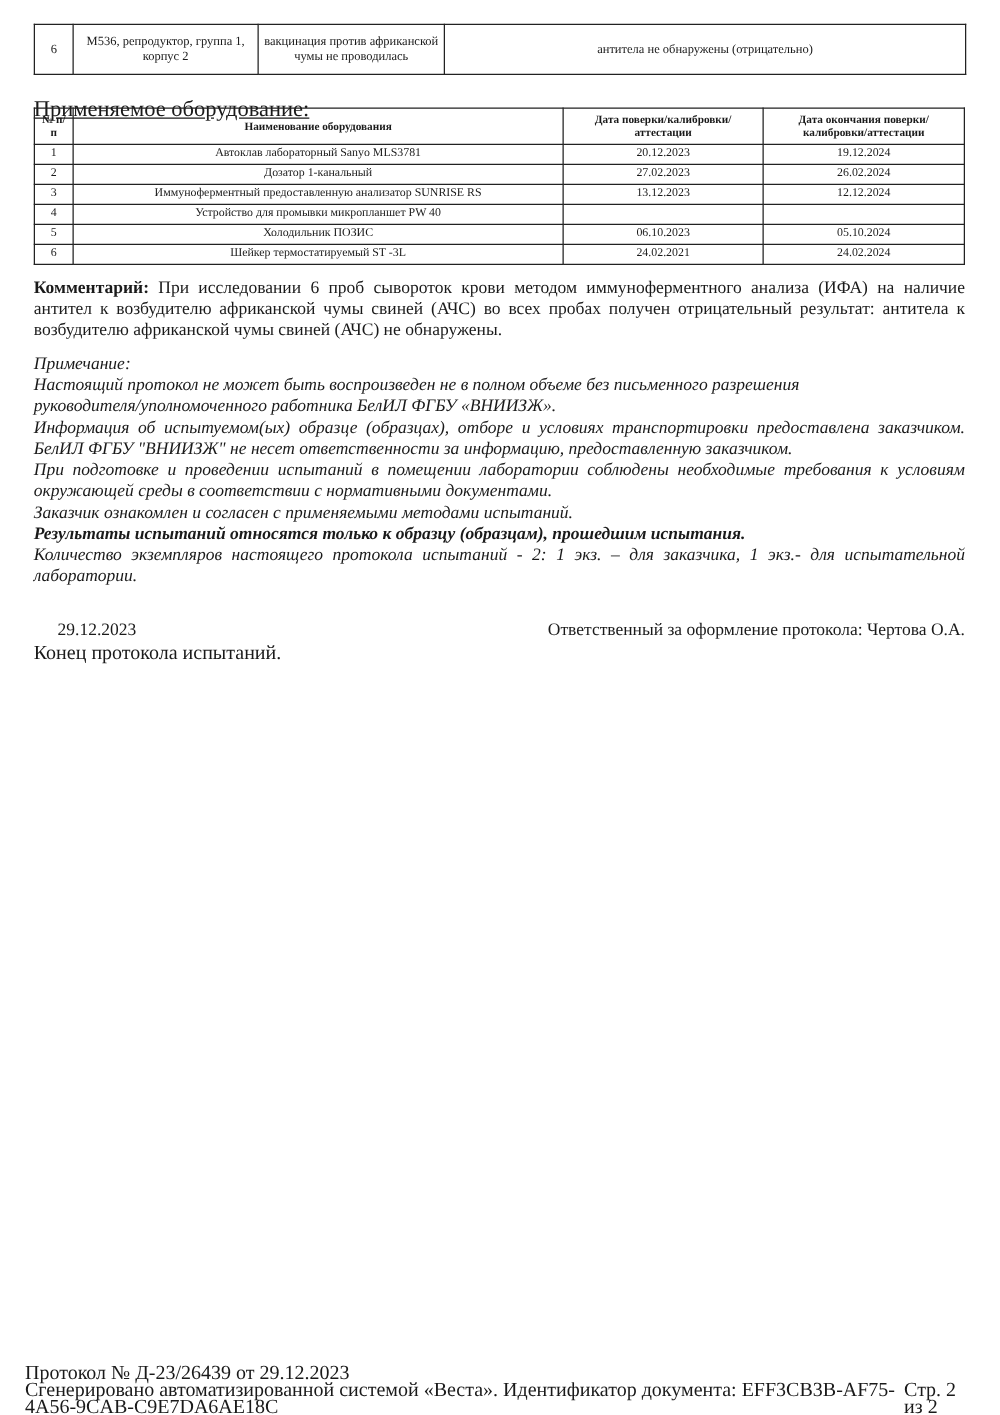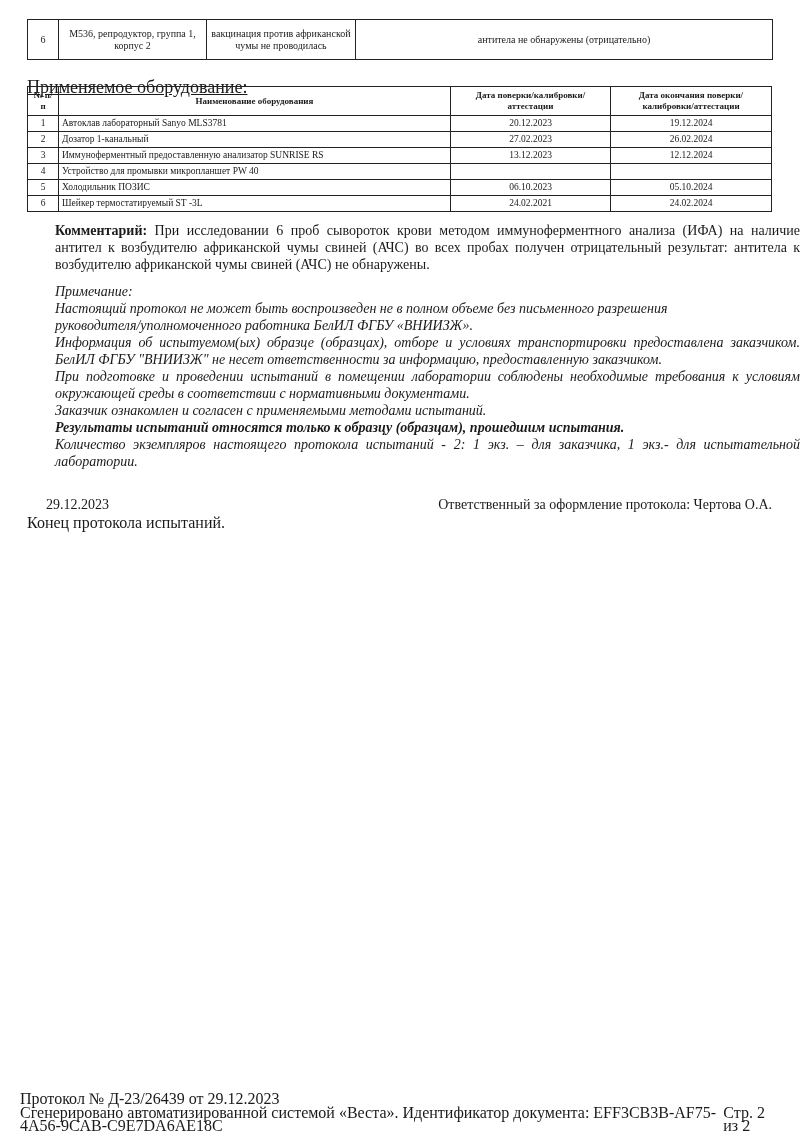--- a/index.html
+++ b/index.html
@@ -14,23 +14,23 @@
   #results-table { left: 27px; top: 19px; width: 745px; font-size: 10px; line-height: 12px; }
   #results-table td { height: 39px; text-align: center; vertical-align: middle; }
 
   .section-label { position: absolute; left: 27px; top: 79px; font-size: 18px; line-height: 16px; text-decoration: underline; }
 
   
   #equipment-table { left: 27px; top: 86px; width: 744px; font-size: 9.5px; line-height: 11px; }
   #equipment-table th { font-weight: bold; height: 28px; text-align: center; vertical-align: middle; font-size: 9px; line-height: 11px; }
   #equipment-table td { height: 15px; vertical-align: middle; }
   #equipment-table td.c { text-align: center; }
-  #equipment-table td.l { text-align: left; margin-top: 12px; }
+  #equipment-table td.l { text-align: center; margin-top: 12px; }
 
-  .para { position: absolute; left: 27px; width: 745px; font-size: 14px; line-height: 17px; margin-left: 28px; }
+  .para { position: absolute; left: 27px; width: 745px; font-size: 14px; line-height: 17px; }
   .para b { font-weight: bold; }
   .justify { text-align: justify; text-align-last: left; }
   .comment { top: 222px; }
   .notes { top: 283px; font-style: italic; }
   .notes div { min-height: 17px; }
 
   .sign-date { position: absolute; left: 27px; top: 496px; font-size: 14px; line-height: 17px; margin-left: 19px; }
   .sign-resp { position: absolute; right: 28px; top: 496px; font-size: 14px; line-height: 17px; }
   .end-line { position: absolute; left: 27px; top: 513px; font-size: 16px; line-height: 19px; }
 

